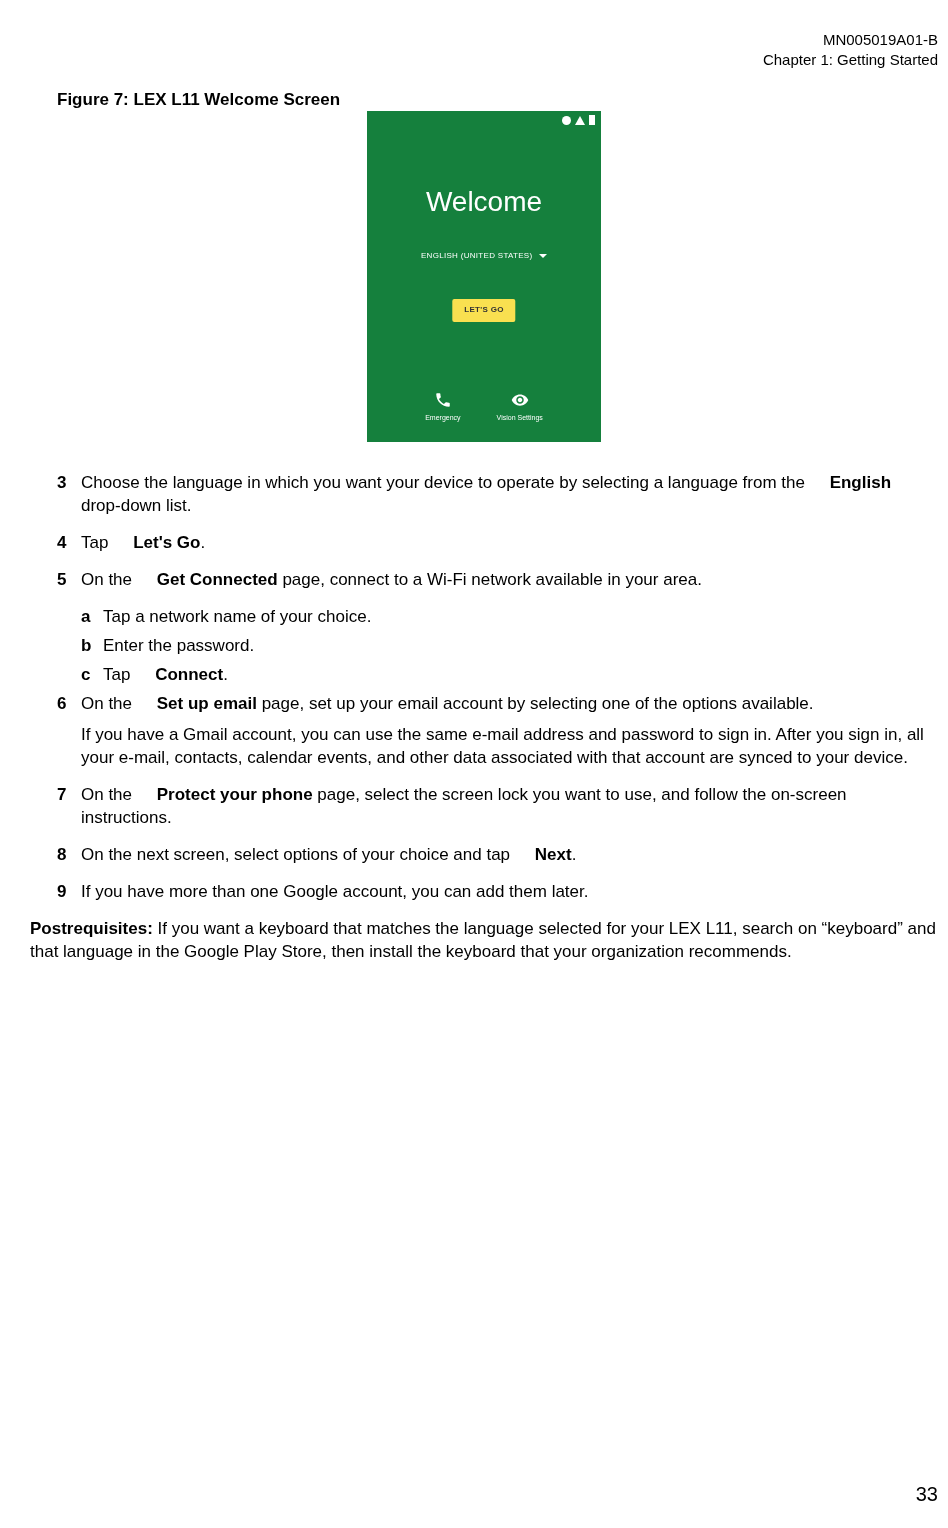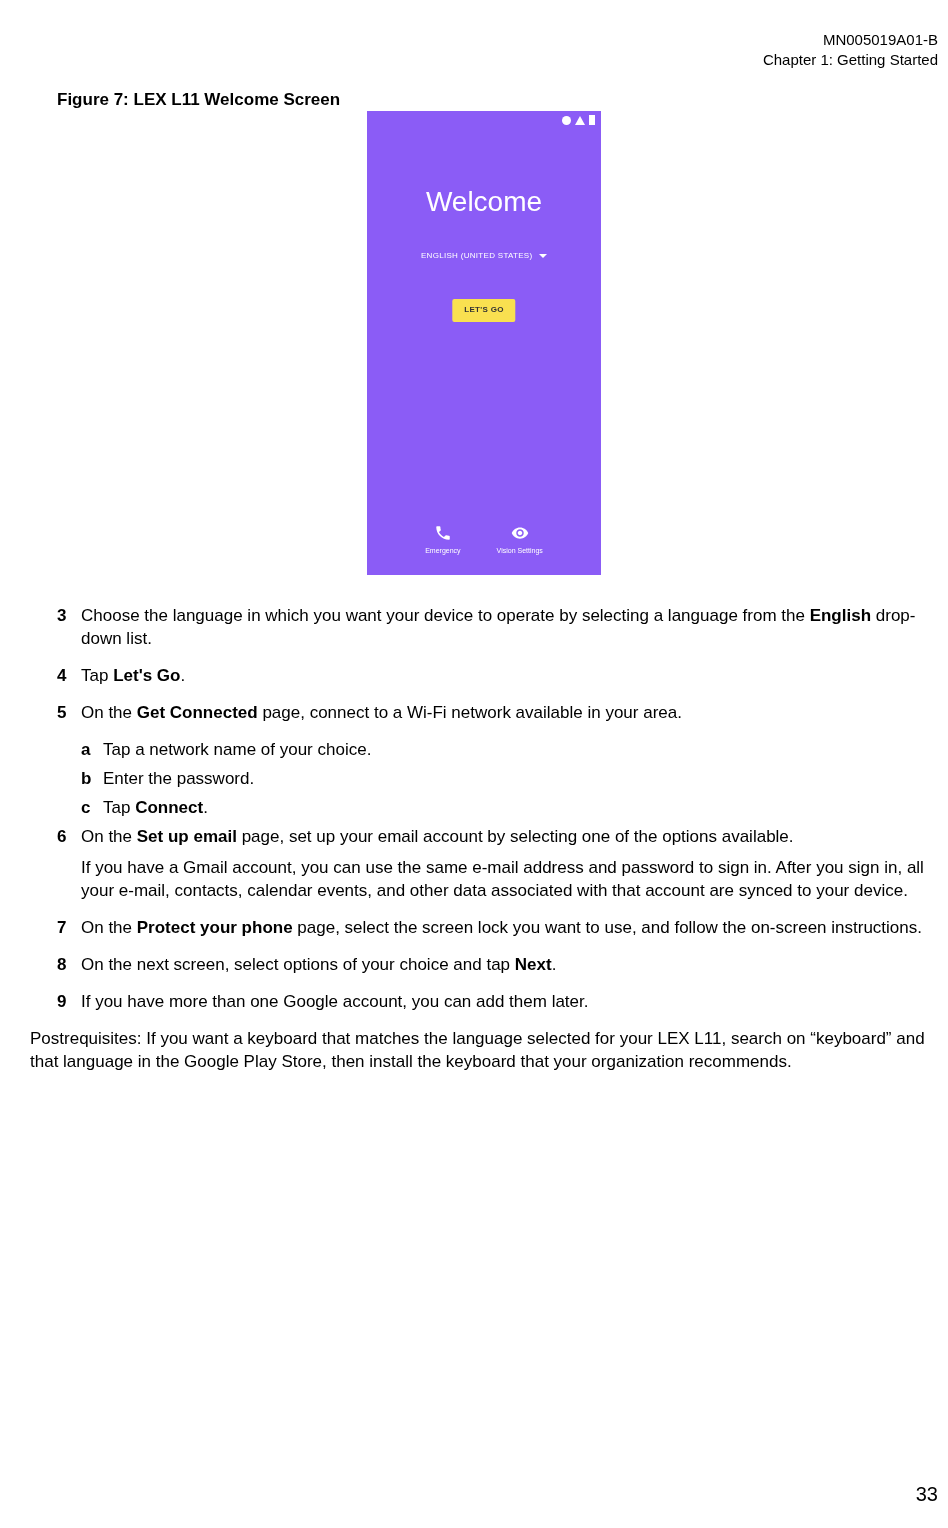--- a/index.html
+++ b/index.html
@@ -31,22 +31,22 @@
       font-weight: bold;
       font-size: 17px;
       margin-left: 27px;
     }
     .figure-wrap {
       text-align: center;
       margin-bottom: 30px;
     }
     .phone {
       width: 234px;
-      height: 464px;
-      background: #8b5cf6;
+      height: 331px;
+      background: #15803d;
       margin: 0 auto;
       position: relative;
       overflow: hidden;
     }
     .status-bar {
       position: absolute;
       top: 4px;
       right: 6px;
       display: flex;
       gap: 4px;
@@ -164,29 +164,29 @@
       width: 22px;
       flex-shrink: 0;
     }
     .sub-body {
       flex: 1;
     }
     .postreq {
       margin-top: 6px;
     }
     .postreq-label {
-      font-weight: normal;
+      font-weight: bold;
     }
     .page-num {
       position: absolute;
       bottom: 20px;
       right: 10px;
       font-size: 20px;
     }
-    b { font-weight: bold; }
+    b { font-weight: bold; margin-left: 20px; }
   </style>
 </head>
 <body>
 
 <div class="header">
   <span class="header-line1">MN005019A01-B</span>
   <span class="header-line2">Chapter 1:  Getting Started</span>
 </div>
 
 <div class="figure-title">Figure 7: LEX L11 Welcome Screen</div>

